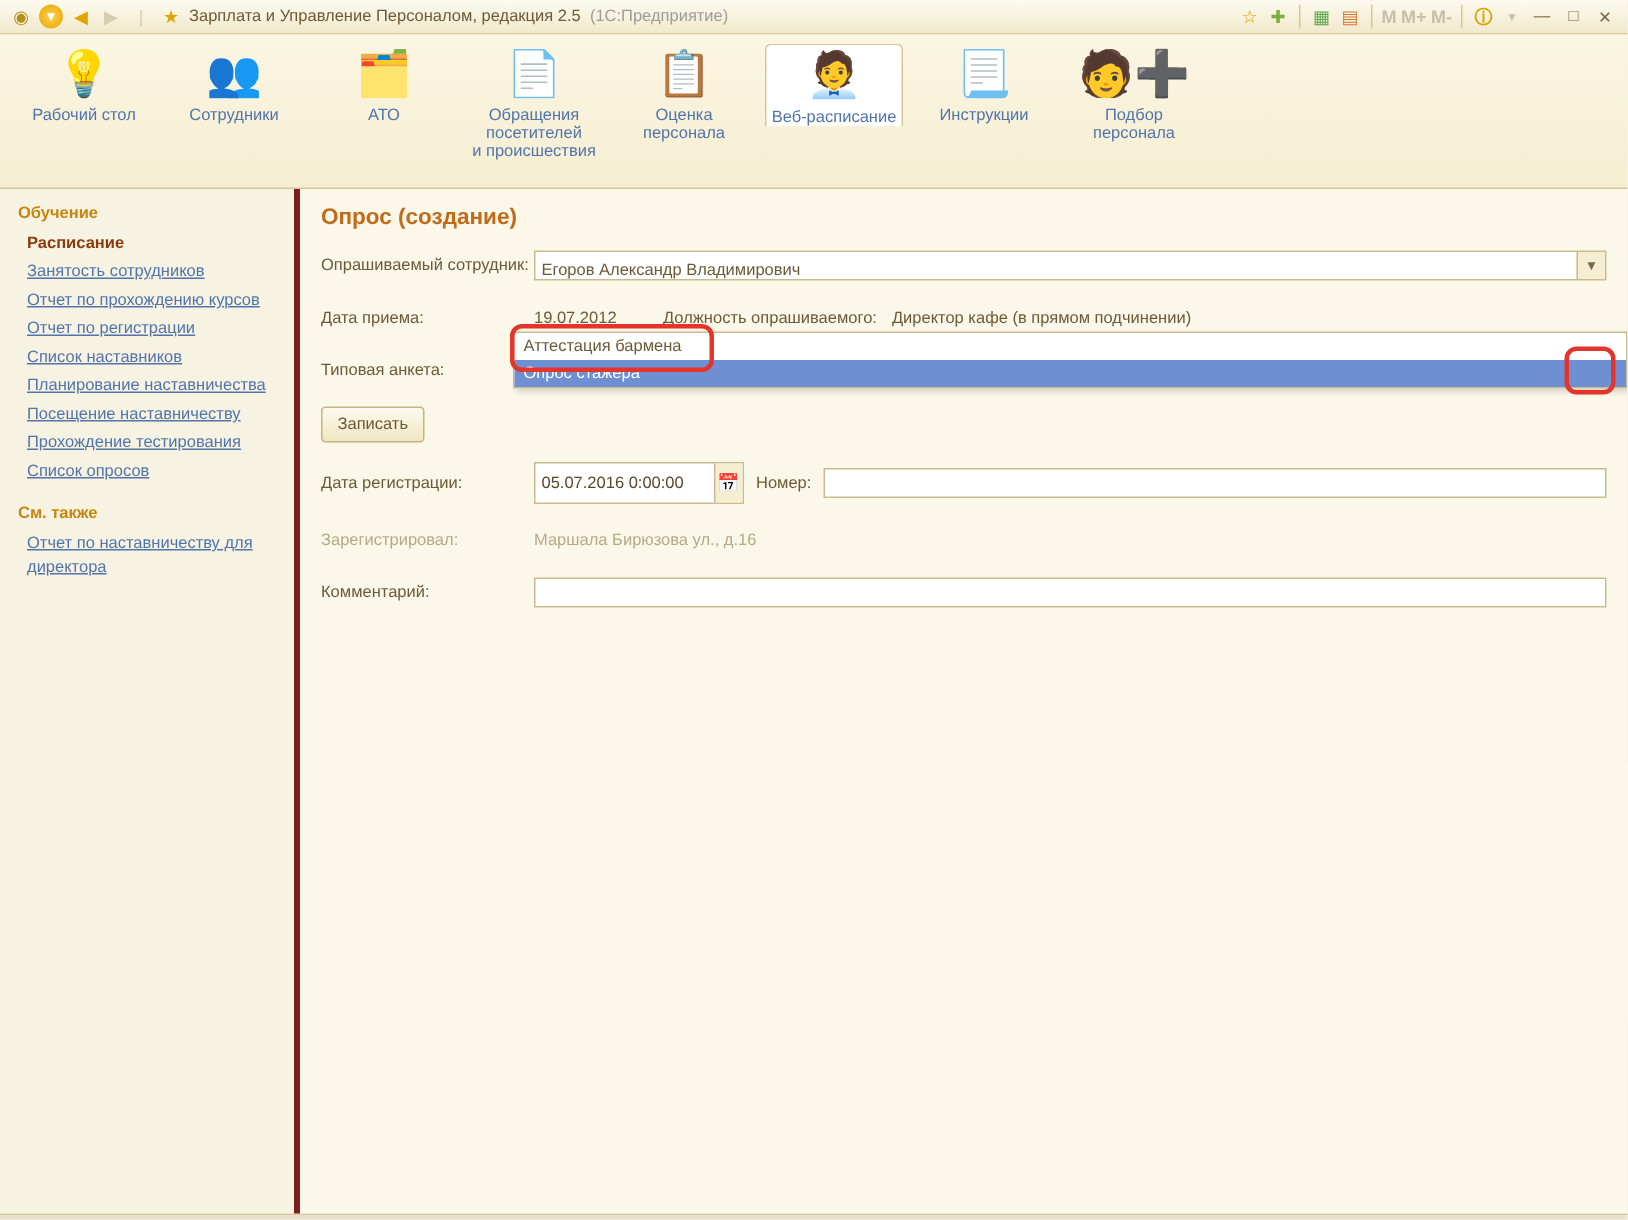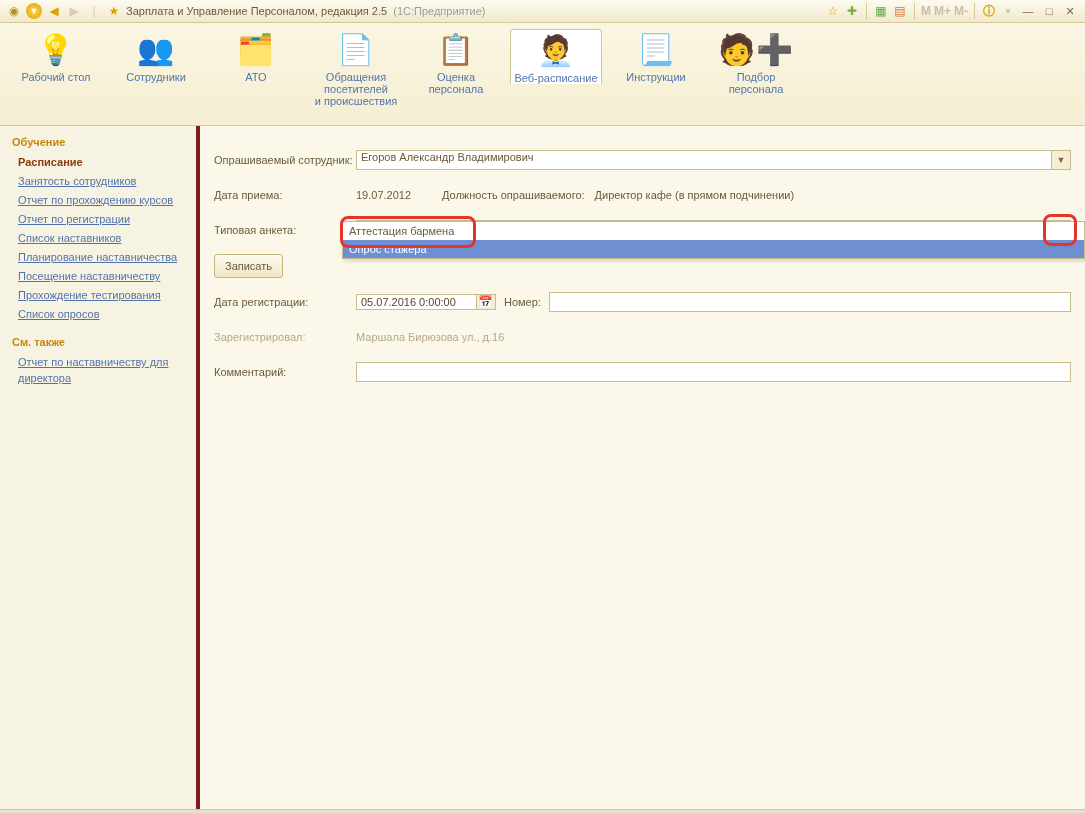--- a/index.html
+++ b/index.html
@@ -24,24 +24,24 @@
   .sidebar{width:200px;background:#f7f3e2;border-right:4px solid #7f1d1d;padding:10px 12px;box-sizing:border-box}
   .sidebar h3{margin:0 0 6px 0;color:#c4860e;font-weight:bold;font-size:11px}
   .sidebar .navlink{display:block;color:#5274aa;text-decoration:underline;margin:3px 6px;line-height:16px}
   .sidebar .navlink.active{color:#8b3a0e;font-weight:bold;text-decoration:none}
   
   .main{flex:1;background:#fbf8ea;padding:10px 14px;overflow:auto}
   .main h2{margin:0 0 10px 0;color:#c06a1a;font-size:15px;font-weight:bold}
   .formrow{display:flex;align-items:center;margin:13px 0;min-height:22px}
   .flabel{width:142px;color:#6b5a38}
   .flabel.muted{color:#b5a987}
-  .finput{flex:1;height:20px;border:1px solid #c9bb8e;background:#fff;display:flex;align-items:flex-start;padding:0 4px;color:#6b5a38;box-sizing:border-box;position:relative}
+  .finput{flex:1;height:20px;border:1px solid #c9bb8e;background:#fff;display:flex;align-items:flex-end;padding:0 4px;color:#6b5a38;box-sizing:border-box;position:relative}
   .finput .dd{position:absolute;right:0;top:0;bottom:0;width:18px;border-left:1px solid #c9bb8e;background:#f5eed2;display:flex;align-items:center;justify-content:center;font-size:9px;color:#7a6a45}
   .statictxt{color:#6b5a38}
-  .datebox{width:140px;height:16px;border:1px solid #c9bb8e;background:#fff;display:flex;align-items:center;padding:0 4px;box-sizing:border-box;position:relative}
+  .datebox{width:140px;height:28px;border:1px solid #c9bb8e;background:#fff;display:flex;align-items:center;padding:0 4px;box-sizing:border-box;position:relative}
   .datebox .cal{position:absolute;right:0;top:0;bottom:0;width:18px;border-left:1px solid #c9bb8e;background:#f5eed2;display:flex;align-items:center;justify-content:center;font-size:12px}
   .small-btn{height:22px;border:1px solid #c4b57f;background:linear-gradient(#fdfbef,#efe6c3);border-radius:3px;padding:0 10px;display:inline-flex;align-items:center;color:#6b5a38}
   
   .ddlist{position:absolute;border:1px solid #c9bb8e;background:#fff;box-shadow:2px 2px 4px rgba(0,0,0,.15);z-index:5}
   .ddlist .opt{padding:3px 6px;color:#6b5a38}
   .ddlist .opt.sel{background:#6f8fd3;color:#fff}
   
   .hl{position:absolute;border:3px solid #e3352b;border-radius:8px;pointer-events:none;z-index:10}
   
   .statusbar{height:18px;background:#e8e2cc;border-top:1px solid #d6c796}
@@ -131,20 +131,21 @@
     <a class="navlink">Список наставников</a>
     <a class="navlink">Планирование наставничества</a>
     <a class="navlink">Посещение наставничеству</a>
     <a class="navlink">Прохождение тестирования</a>
     <a class="navlink">Список опросов</a>
     <h3 style="margin-top:14px">См. также</h3>
     <a class="navlink">Отчет по наставничеству для директора</a>
   </div>
 
   <div class="main" style="position:relative">
+    <h2>Опрос (создание)</h2>
 
     <div class="formrow">
       <span class="flabel">Опрашиваемый сотрудник:</span>
       <div class="finput">
         <span>Егоров Александр Владимирович</span>
         <span class="dd">▼</span>
       </div>
     </div>
 
     <div class="formrow">

